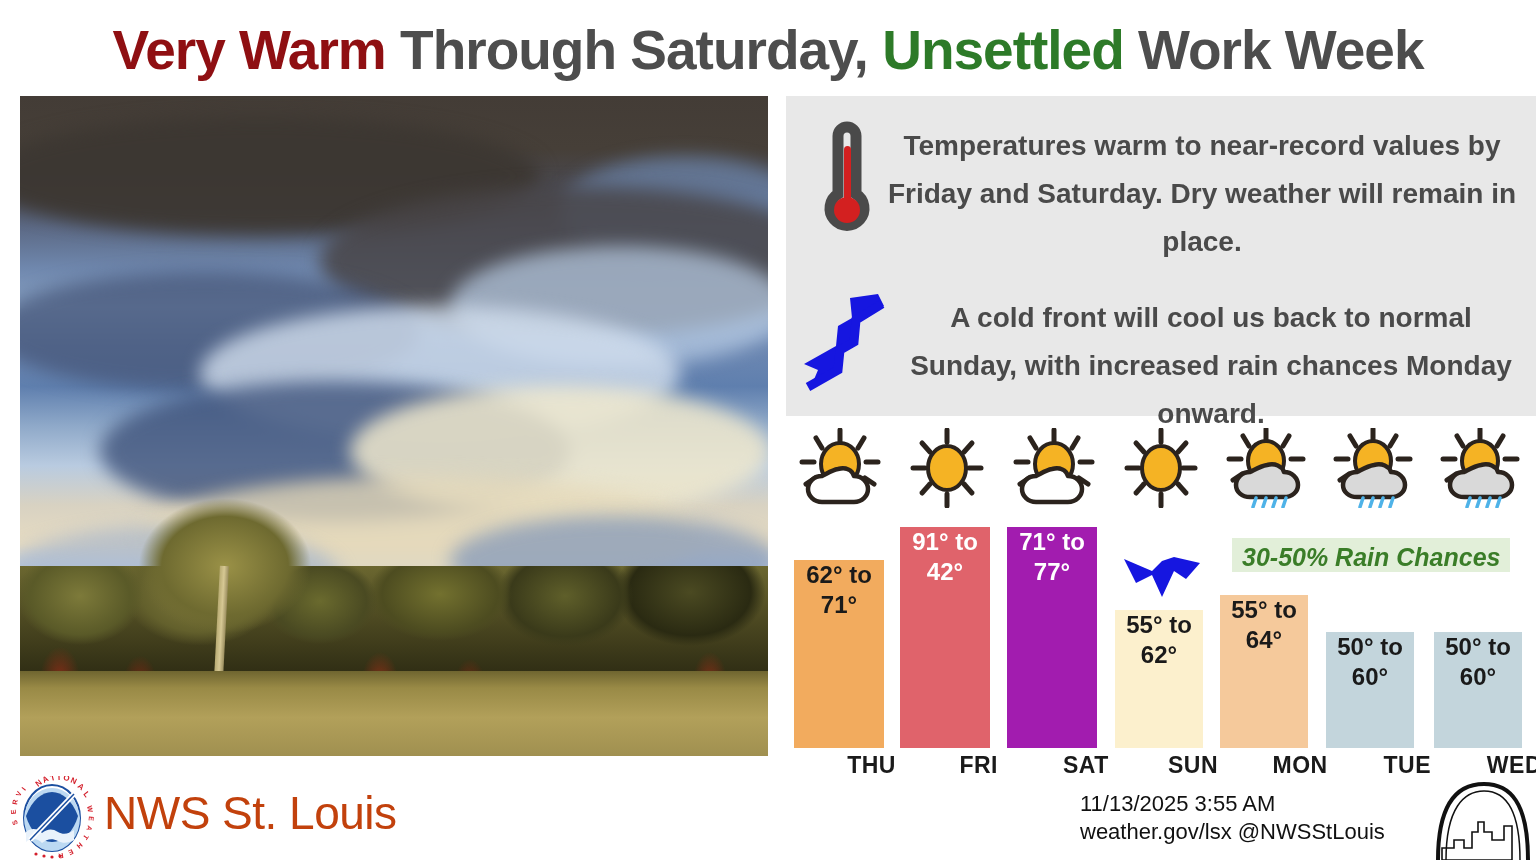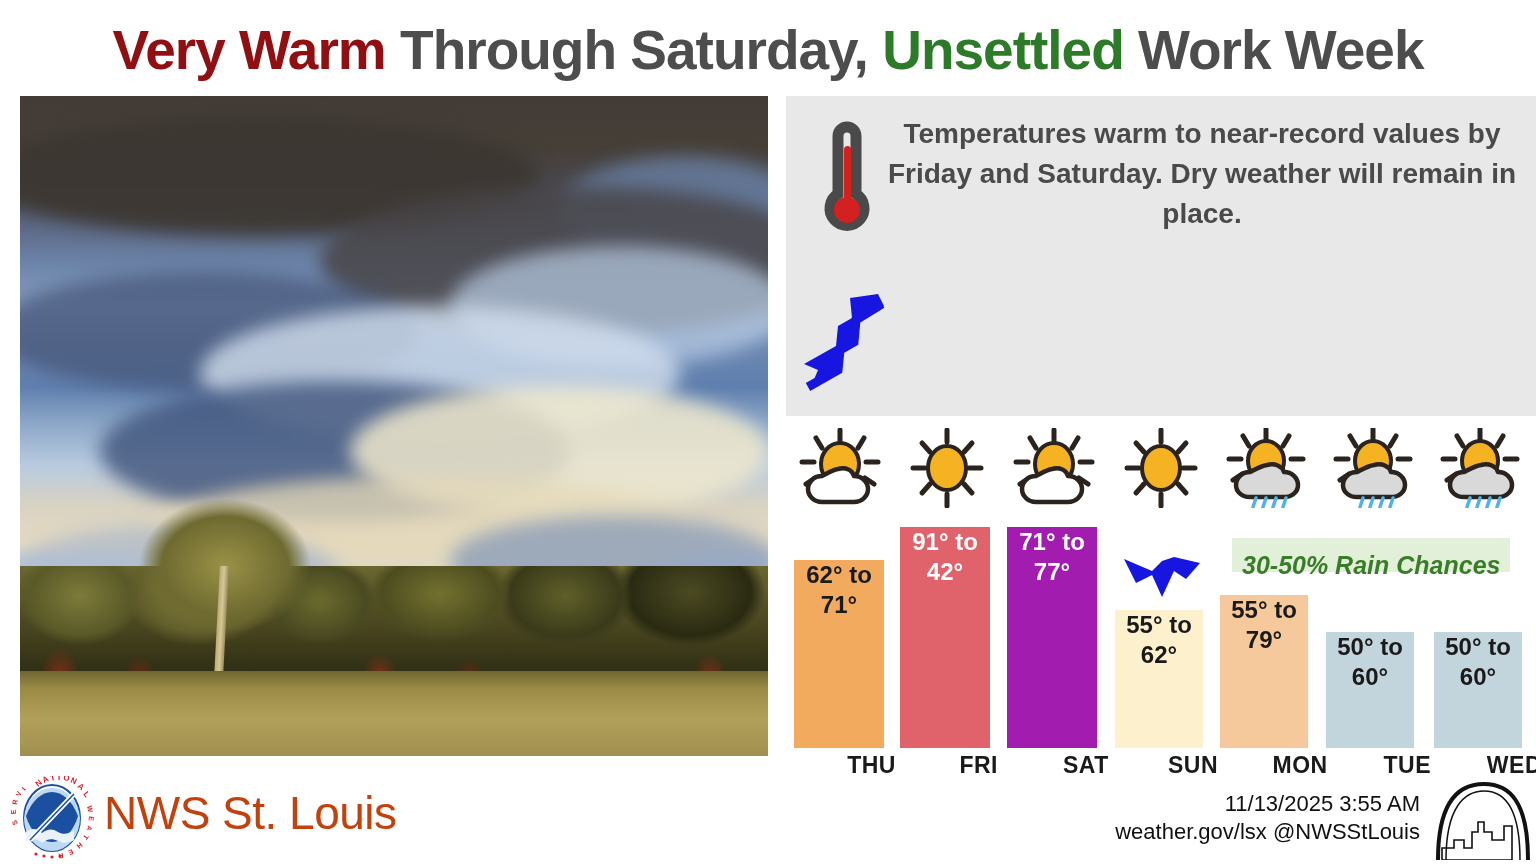--- a/index.html
+++ b/index.html
@@ -91,21 +91,21 @@
   
   .panel {
     position:absolute; left:786px; top:96px; width:750px; height:320px;
     background:#e8e8e8;
   }
   .prow { position:absolute; display:flex; align-items:flex-start; }
   .prow1 { left:30px; top:18px; width:710px; }
   .prow2 { left:10px; top:190px; width:730px; }
   .ptext {
     font-size:28px; font-weight:bold; color:#4a4a4a;
-    line-height:40px; text-align:center; flex:1;
+    line-height:48px; text-align:center; flex:1;margin-top:8px;
   }
   .thermo { position:relative; width:62px; height:120px; flex:0 0 62px; margin-top:4px; }
   .front-icon { position:relative; width:100px; height:105px; flex:0 0 100px; margin-top:6px; }
 
   
   .iconrow {
     position:absolute; left:786px; top:424px; width:750px; height:92px;
     display:flex;
   }
   .iconcell { flex:1; display:flex; align-items:center; justify-content:center; }
@@ -120,36 +120,36 @@
     font-size:24px; font-weight:bold; line-height:30px; text-align:center;
   }
   .daylabels {
     position:absolute; left:818px; top:752px; width:750px; height:30px; display:flex;
   }
   .daylabel {
     flex:1; text-align:center; font-size:23px; font-weight:bold;
     color:#1a1a1a; letter-spacing:.5px;
   }
   .rainchip {
-    position:absolute; left:1232px; top:538px; height:34px; padding:12px 10px;
+    position:absolute; left:1232px; top:538px; height:34px; padding:4px 10px;
     background:#e2efd9; color:#3a7d28;
     font-size:25px; font-weight:bold; font-style:italic; line-height:30px;
     white-space:nowrap;
   }
   .sun-front { position:absolute; left:1122px; top:553px; width:80px; height:46px; }
 
   
   .nws-logo { position:absolute; left:8px; top:776px; width:88px; height:84px; }
   .nws-text {
     position:absolute; left:104px; top:786px;
     font-size:46px; color:#c2410c; letter-spacing:-.5px;
   }
   .foot-right {
     position:absolute; left:1080px; top:790px; width:340px;
-    text-align:right; color:#111;
+    text-align:left; color:#111;
   }
   .foot-date { font-size:22px; line-height:28px; }
   .foot-web  { font-size:22px; line-height:28px; }
   .arch { position:absolute; left:1424px; top:782px; width:108px; height:78px; }
 </style>
 </head>
 <body>
 
 <div id="page">
 
@@ -192,20 +192,21 @@
     </div>
 
     <div class="prow prow2">
       <div class="front-icon">
         <svg viewBox="0 0 100 105" width="100" height="105">
           <path d="M88 14 L62 30 L60 52 L46 60 L44 80 L14 97
                    L22 78 L8 72 L40 54 L42 34 L56 26 L54 6 L82 2 Z" fill="#1616e0"></path>
           <path d="M86 12 L60 28 L58 50 L44 58 L42 78 L12 95" stroke="#1616e0" stroke-width="9" fill="none"></path>
         </svg>
       </div>
+      <div class="ptext">A cold front will cool us back to normal Sunday, with increased rain chances Monday onward.</div>
     </div>
   </div>
 
   <div class="iconrow">
 
     <div class="iconcell">
       <span>
         <svg viewBox="0 0 96 80" width="96" height="80">
           <g stroke="#2b231d" stroke-width="5" stroke-linecap="round">
             <line x1="48" y1="2" x2="48" y2="13"></line>
@@ -372,21 +373,21 @@
     <div class="barcol" style="left:329px; width:88px;">
       <div class="bar" id="bar3" style="height: 138px; background: rgb(252, 240, 205); color: rgb(26, 26, 26);">
         <span>55° to</span>
         <span>62°</span>
       </div>
     </div>
 
     <div class="barcol" style="left:434px; width:88px;">
       <div class="bar" id="bar4" style="height: 153px; background: rgb(245, 201, 155); color: rgb(26, 26, 26);">
         <span>55° to</span>
-        <span>79°</span>
+        <span>64°</span>
       </div>
     </div>
 
     <div class="barcol" style="left:540px; width:88px;">
       <div class="bar" id="bar5" style="height: 116px; background: rgb(195, 213, 220); color: rgb(26, 26, 26);">
         <span>50° to</span>
         <span>60°</span>
       </div>
     </div>
 

